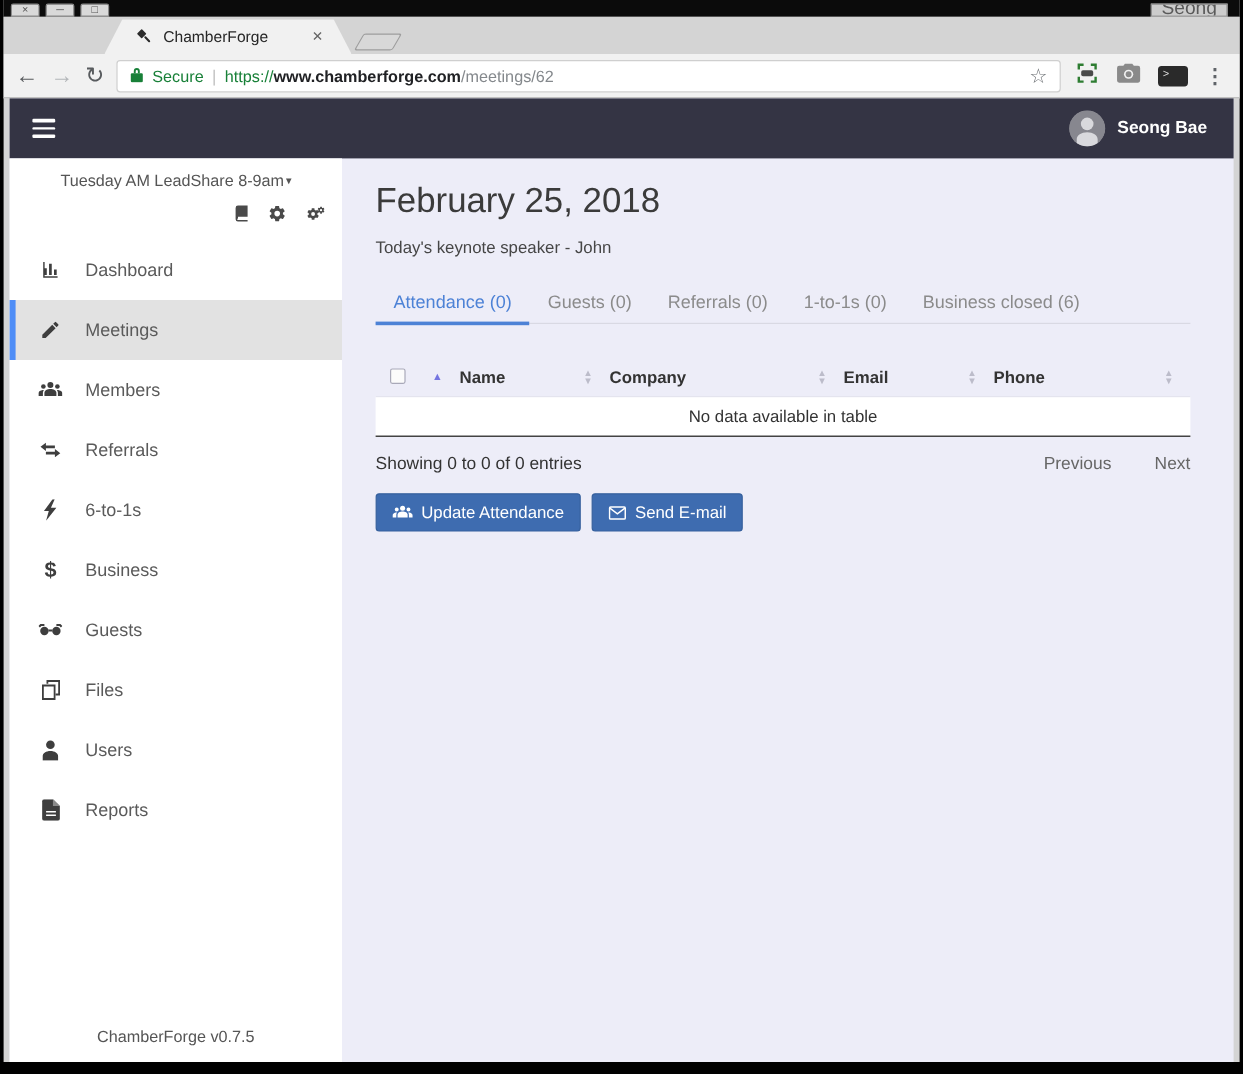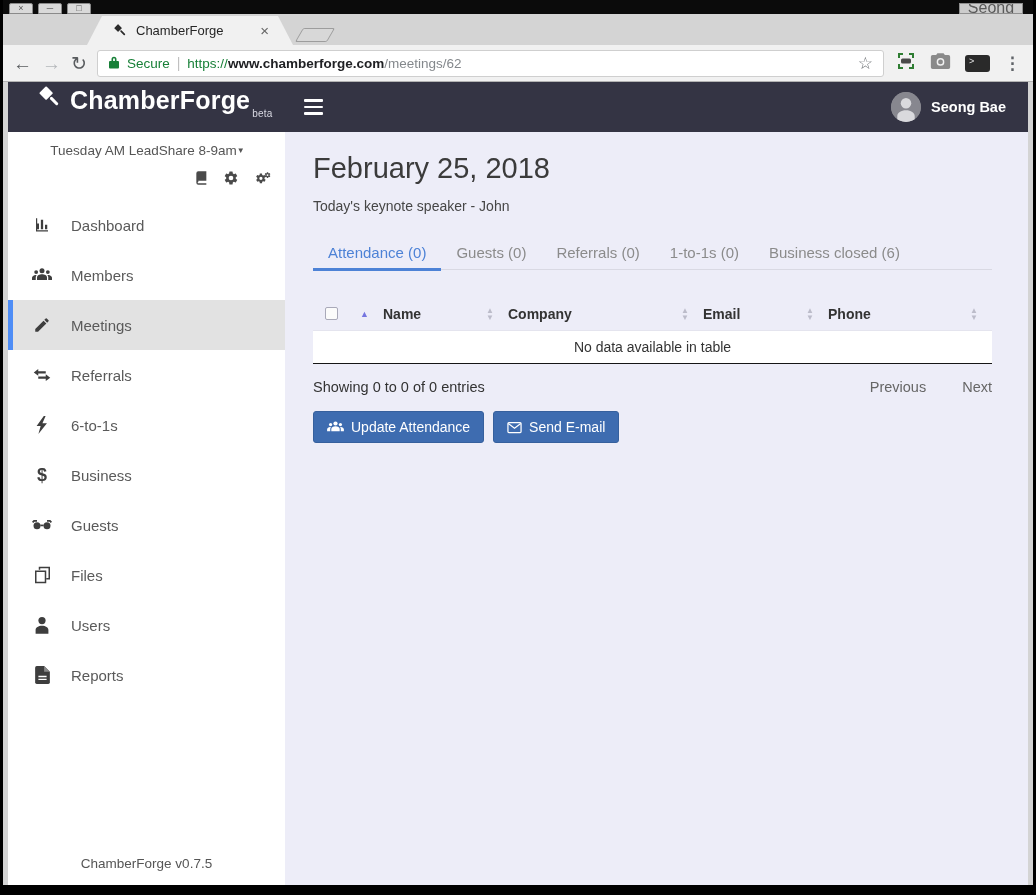--- a/index.html
+++ b/index.html
@@ -172,31 +172,20 @@
           </svg>
         </span>
         <span class="terminal-ico">&gt;</span>
         <span class="menu-dots">⋮</span>
       </div>
     </div>
 
     <div class="app">
 
       <div class="app-header">
-        <div class="brand-area">
-          <span>
-            <svg width="24" height="24" viewBox="0 0 24 24" fill="#ffffff">
-              <g transform="rotate(-45 12 12)">
-                <rect x="7" y="1.5" width="10" height="10" rx="1"></rect>
-                <rect x="10.5" y="12.5" width="3" height="10.5" rx="1.5"></rect>
-              </g>
-            </svg>
-          </span>
-          <span class="brand-text"><span>ChamberForge</span><span class="brand-beta">beta</span></span>
-        </div>
         <div class="hamburger">
           <span></span>
             <span></span>
             <span></span>
         </div>
         <div class="user-area">
           <span class="avatar">
             <svg width="30" height="30" viewBox="0 0 32 32">
               <circle cx="16" cy="16" r="16" fill="#87878f"></circle>
               <circle cx="16" cy="12" r="5.6" fill="#d9d9dd"></circle>
@@ -235,39 +224,39 @@
 
           <div class="nav">
             <div class="nav-item">
               <span class="nav-ico">
                 <svg width="18" height="18" viewBox="0 0 24 24" fill="#3e3e3e">
                   <path d="M4 20h16v1.6H4zM5 11h3v7.5H5zM10.5 6h3v12.5h-3zM16 12.5h3v6h-3zM4 4h1.6v17.6H4z" transform="translate(0,-1)"></path>
                 </svg>
               </span>
               <span class="nav-label">Dashboard</span>
             </div>
+            <div class="nav-item active">
+              <span class="nav-ico">
+                <svg width="18" height="18" viewBox="0 0 24 24" fill="#3e3e3e">
+                  <path d="M3 17.25V21h3.75L17.8 9.94l-3.75-3.75L3 17.25zM20.7 7.04a1 1 0 000-1.41l-2.34-2.34a1 1 0 00-1.41 0l-1.83 1.83 3.75 3.75 1.83-1.83z"></path>
+                </svg>
+              </span>
+              <span class="nav-label">Meetings</span>
+            </div>
             <div class="nav-item">
               <span class="nav-ico">
                 <svg width="20" height="18" viewBox="0 0 24 20" fill="#3e3e3e">
                   <circle cx="12" cy="5" r="3"></circle>
                   <circle cx="5" cy="6.5" r="2.3"></circle>
                   <circle cx="19" cy="6.5" r="2.3"></circle>
                   <path d="M12 9c-3 0-6 1.5-6 3.8V16h12v-3.2C18 10.5 15 9 12 9z"></path>
                   <path d="M4.2 10C2.2 10.4 0 11.5 0 13.3V16h4.5v-3.2c0-1 .3-1.9 1-2.6-.45-.12-.9-.2-1.3-.2zM19.8 10c-.4 0-.85.08-1.3.2.7.7 1 1.6 1 2.6V16H24v-2.7c0-1.8-2.2-2.9-4.2-3.3z"></path>
                 </svg>
               </span>
               <span class="nav-label">Members</span>
-            </div>
-            <div class="nav-item active">
-              <span class="nav-ico">
-                <svg width="18" height="18" viewBox="0 0 24 24" fill="#3e3e3e">
-                  <path d="M3 17.25V21h3.75L17.8 9.94l-3.75-3.75L3 17.25zM20.7 7.04a1 1 0 000-1.41l-2.34-2.34a1 1 0 00-1.41 0l-1.83 1.83 3.75 3.75 1.83-1.83z"></path>
-                </svg>
-              </span>
-              <span class="nav-label">Meetings</span>
             </div>
             <div class="nav-item">
               <span class="nav-ico">
                 <svg width="18" height="16" viewBox="0 0 24 20" fill="#3e3e3e">
                   <path d="M7 2L1 6.5 7 11V8h10V5H7V2zM17 9l6 4.5L17 18v-3H7v-3h10V9z"></path>
                 </svg>
               </span>
               <span class="nav-label">Referrals</span>
             </div>
             <div class="nav-item">

